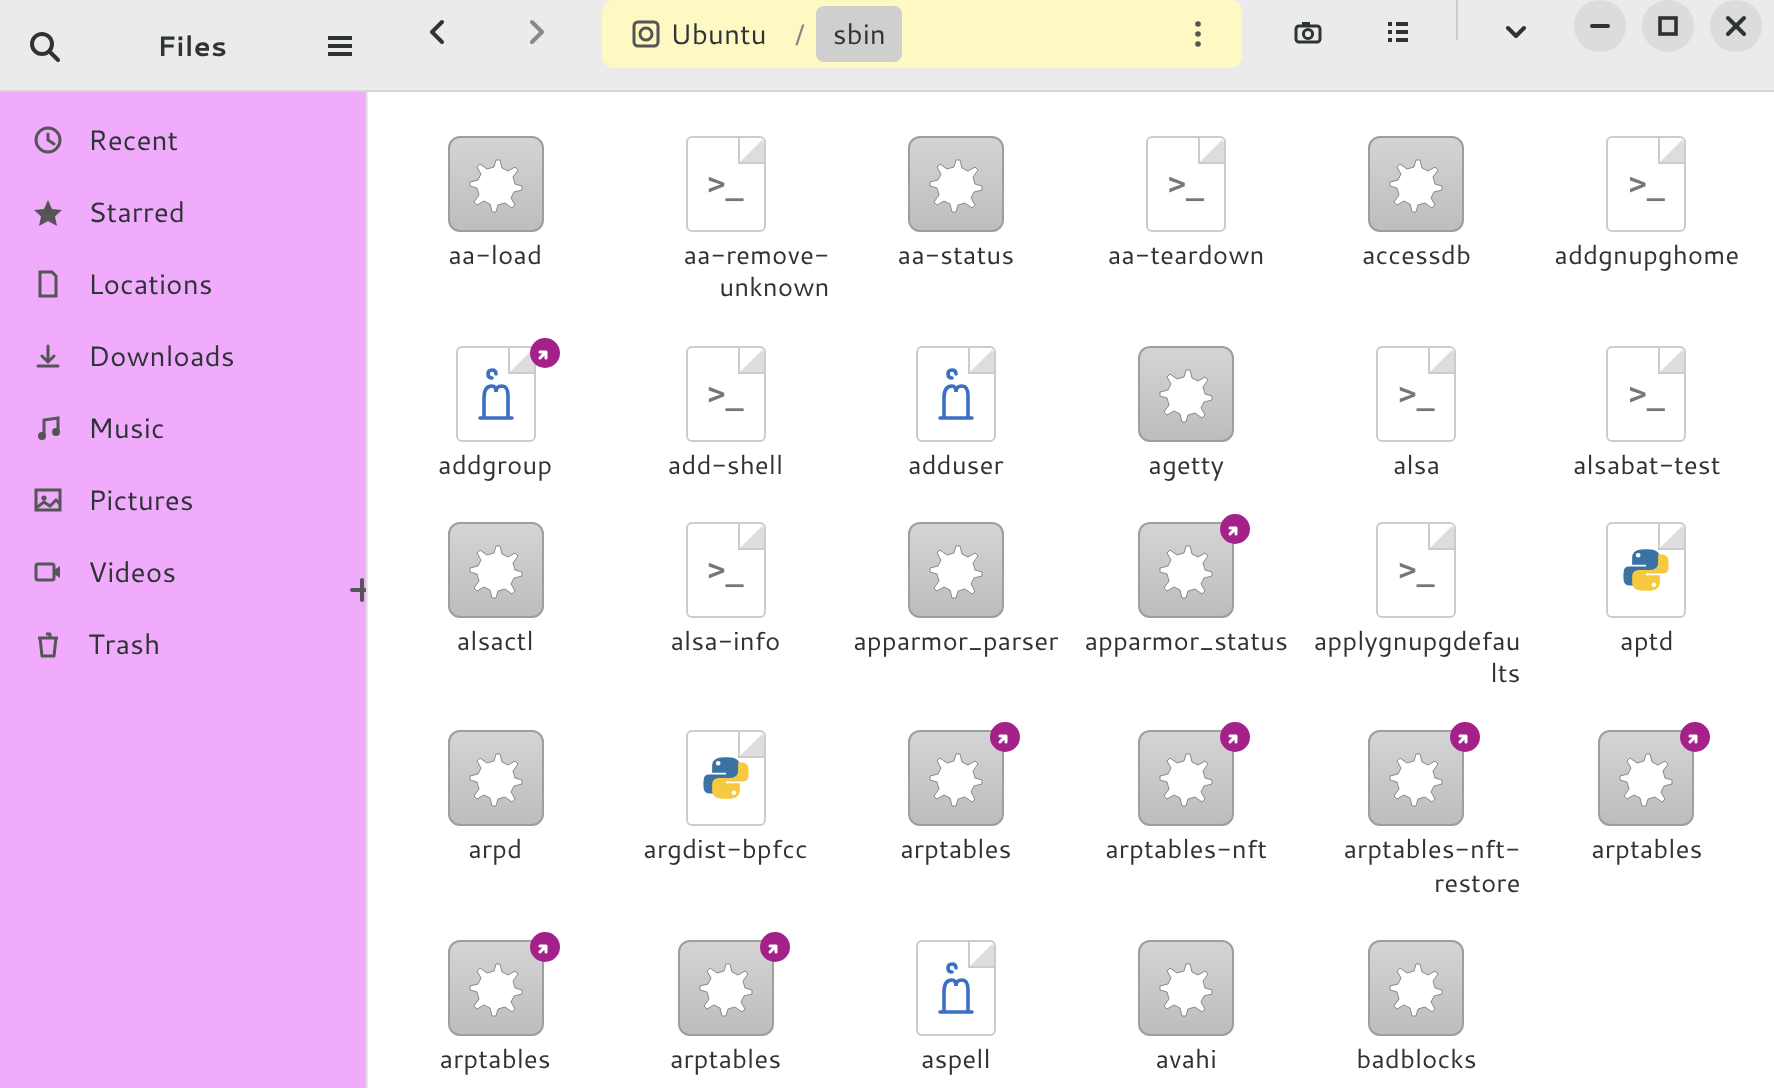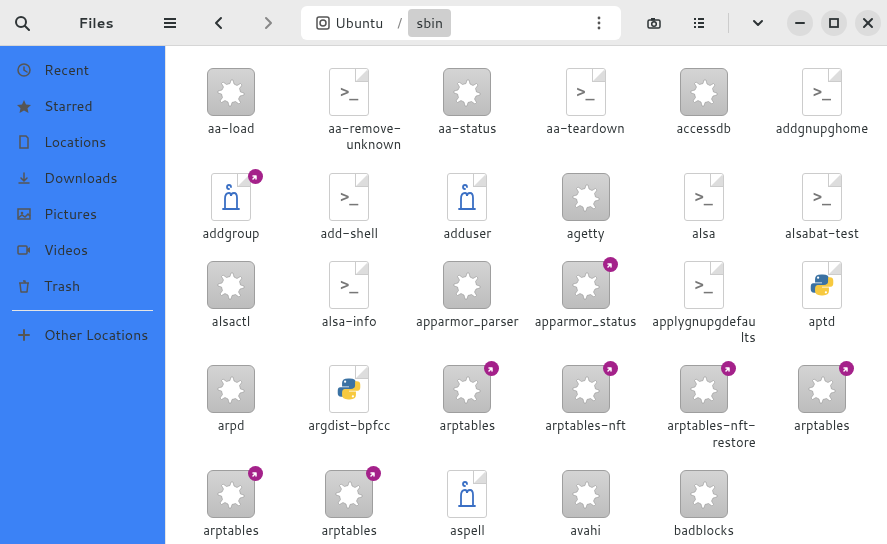--- a/index.html
+++ b/index.html
@@ -1,30 +1,30 @@
 <!DOCTYPE html>
 <html><head>
 <meta charset="utf-8">
 <style>
 *{box-sizing:border-box;margin:0;padding:0;font-family:Cantarell,Ubuntu,sans-serif;font-size:14px;color:#2e3436}
 body{background:#fff;width:887px;height:544px;overflow:hidden;display:flex;flex-direction:column}
-.titlebar{height:46px;background:#ebebeb;border-bottom:1px solid #d6d6d6;display:flex;align-items:center;padding:0 6px;gap:17px}
+.titlebar{height:46px;background:#ebebeb;border-bottom:1px solid #d6d6d6;display:flex;padding:0 6px;gap:17px}
 .tb-left{display:flex;align-items:center;gap:6px;width:180px}
 .tb-title{font-weight:700;flex:1;text-align:center}
 .icon-btn{width:32px;height:32px;border:none;background:transparent;border-radius:4px;display:flex;align-items:center;justify-content:center;cursor:pointer}
 .nav-btn{width:32px;height:32px;border:none;background:transparent;display:flex;align-items:center;justify-content:center;border-radius:4px}
-.pathbar{flex:1;height:34px;background:#ffffff;border-radius:6px;display:flex;align-items:center;padding:0 6px;gap:6px}
+.pathbar{flex:1;height:34px;background:#fef9c3;border-radius:6px;display:flex;align-items:center;padding:0 6px;gap:6px}
 .path-seg{display:flex;align-items:center;gap:4px;padding:4px 8px;border-radius:4px}
 .path-seg.active{background:#cfcfcf}
 .path-sep{color:#888}
 .path-more{margin-left:auto}
 .win-btns{display:flex;gap:8px}
 .win-btn{width:26px;height:26px;border-radius:50%;border:none;background:#dcdcdc;display:flex;align-items:center;justify-content:center;cursor:pointer}
 .body{flex:1;display:flex;overflow:hidden}
-.sidebar{width:166px;background:#3b82f6;border-right:1px solid #e5e5e5;display:flex;flex-direction:column;padding:6px 0;overflow:auto}
+.sidebar{width:184px;background:#f0abfc;border-right:1px solid #e5e5e5;display:flex;flex-direction:row;padding:6px 0;overflow:auto}
 .sb-item{display:flex;align-items:center;gap:12px;padding:8px 16px;cursor:pointer}
 .sb-sep{height:1px;background:#e5e5e5;margin:6px 12px}
 .content{flex:1;overflow:auto;padding:16px 8px}
 .grid{display:grid;grid-template-columns:repeat(6,1fr);gap:8px 4px}
 .file{display:flex;flex-direction:column;align-items:center;padding:6px 2px;border-radius:6px;cursor:pointer;position:relative}
 .ficon{width:48px;height:48px;position:relative;margin-bottom:4px}
 .flabel{text-align:right;font-size:13px;line-height:1.25;word-break:break-word;max-width:104px}
 .link-badge{position:absolute;top:-4px;right:-8px;width:15px;height:15px;border-radius:50%;background:#a4218a;display:flex;align-items:center;justify-content:center}
 .link-badge svg{width:9px;height:9px}
 
@@ -246,20 +246,26 @@
           <span>Locations</span>
         </div>
         <div class="sb-item">
           <svg width="16" height="16">
             <use href="#i-down"></use>
           </svg>
           <span>Downloads</span>
         </div>
         <div class="sb-item">
           <svg width="16" height="16">
+            <use href="#i-music"></use>
+          </svg>
+          <span>Music</span>
+        </div>
+        <div class="sb-item">
+          <svg width="16" height="16">
             <use href="#i-pic"></use>
           </svg>
           <span>Pictures</span>
         </div>
         <div class="sb-item">
           <svg width="16" height="16">
             <use href="#i-vid"></use>
           </svg>
           <span>Videos</span>
         </div>

